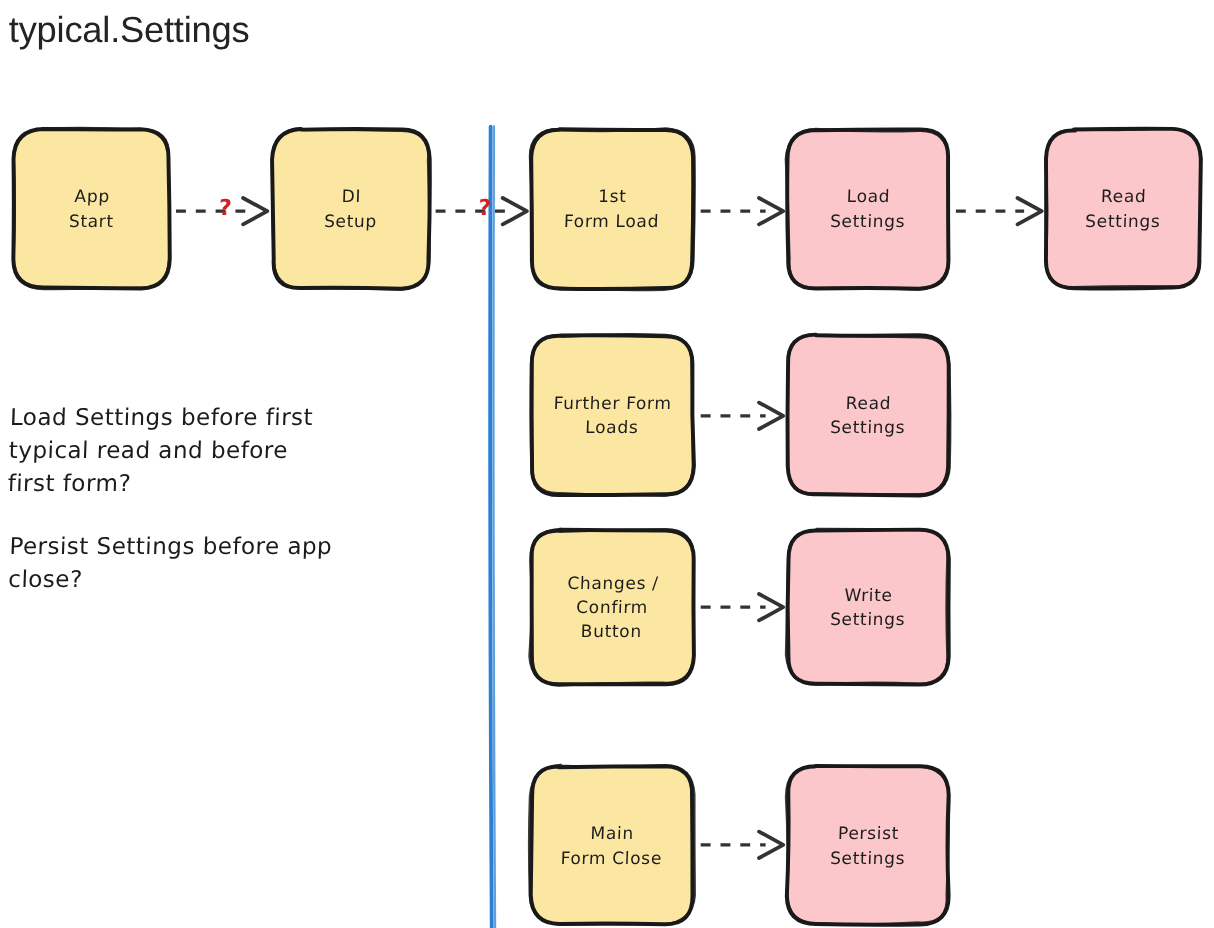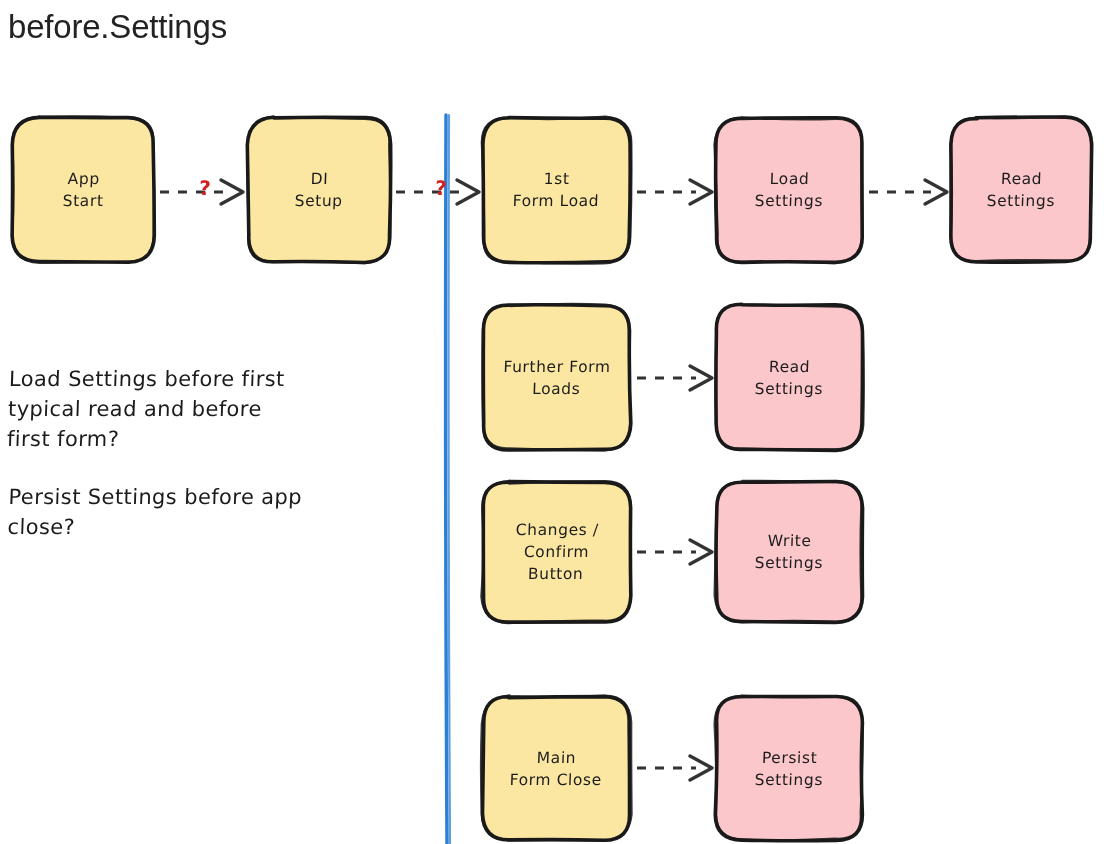--- a/index.html
+++ b/index.html
@@ -82,21 +82,21 @@
     font-size: 20px;
     font-weight: 700;
     color: #d32020;
     z-index: 5;
     transform: skewX(-3deg);
   }
 </style>
 </head>
 <body>
 
-<div id="page-title">before.Settings</div>
+<div id="page-title">typical.Settings</div>
 
 <svg id="canvas" viewBox="0 0 1104 844" xmlns="http://www.w3.org/2000/svg">
   <g id="edges-layer">
       <g>
         <path d="M 160 192 L 227 192" stroke="#333333" stroke-width="3" stroke-linecap="butt" stroke-dasharray="9 9" fill="none"></path>
         <path d="M 221 180 L 243 192 L 221 204" stroke="#333333" stroke-width="3.4" stroke-linecap="round" stroke-linejoin="round" fill="none"></path>
       </g>
       <g>
         <path d="M 396 192 L 463 192" stroke="#333333" stroke-width="3" stroke-linecap="butt" stroke-dasharray="9 9" fill="none"></path>
         <path d="M 457 180 L 479 192 L 457 204" stroke="#333333" stroke-width="3.4" stroke-linecap="round" stroke-linejoin="round" fill="none"></path>

